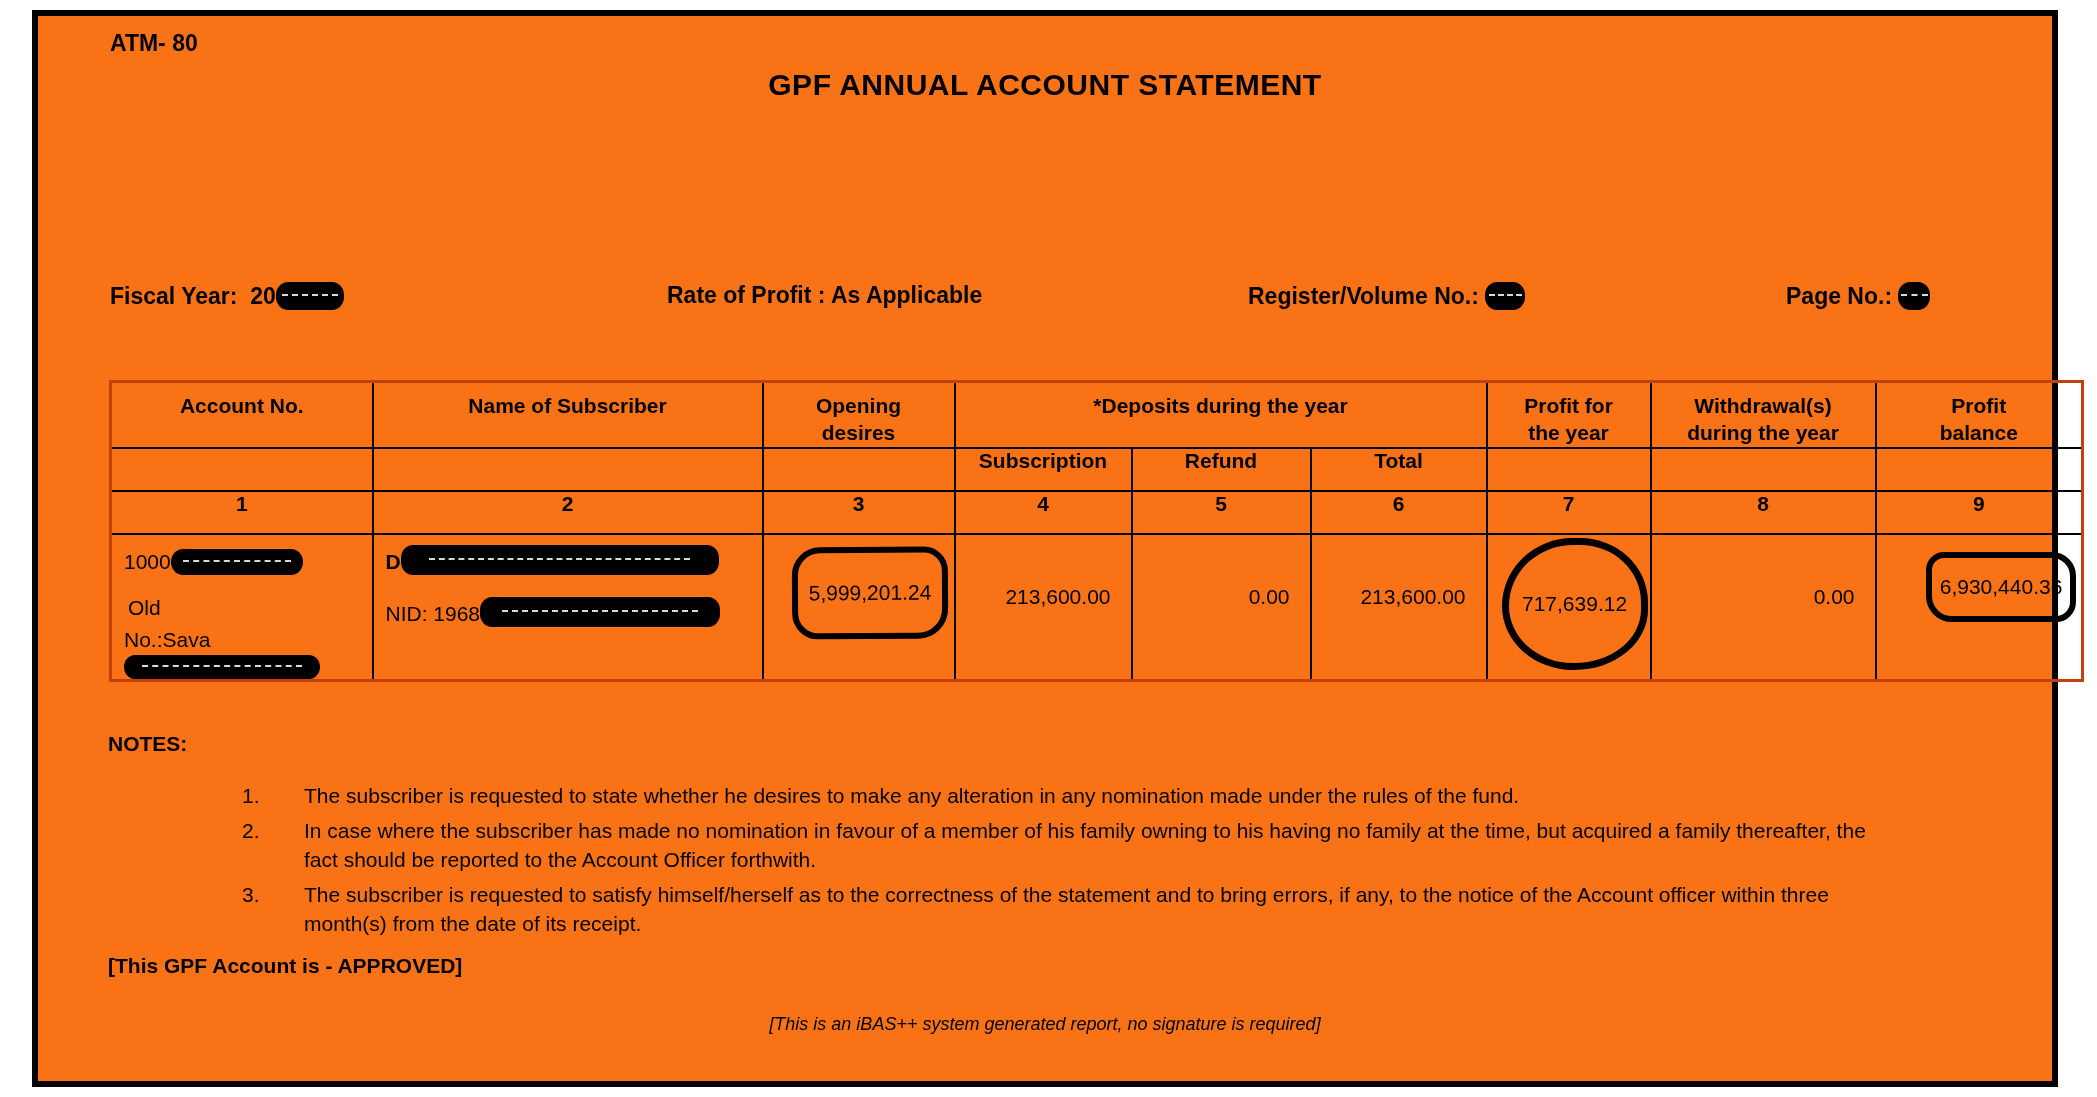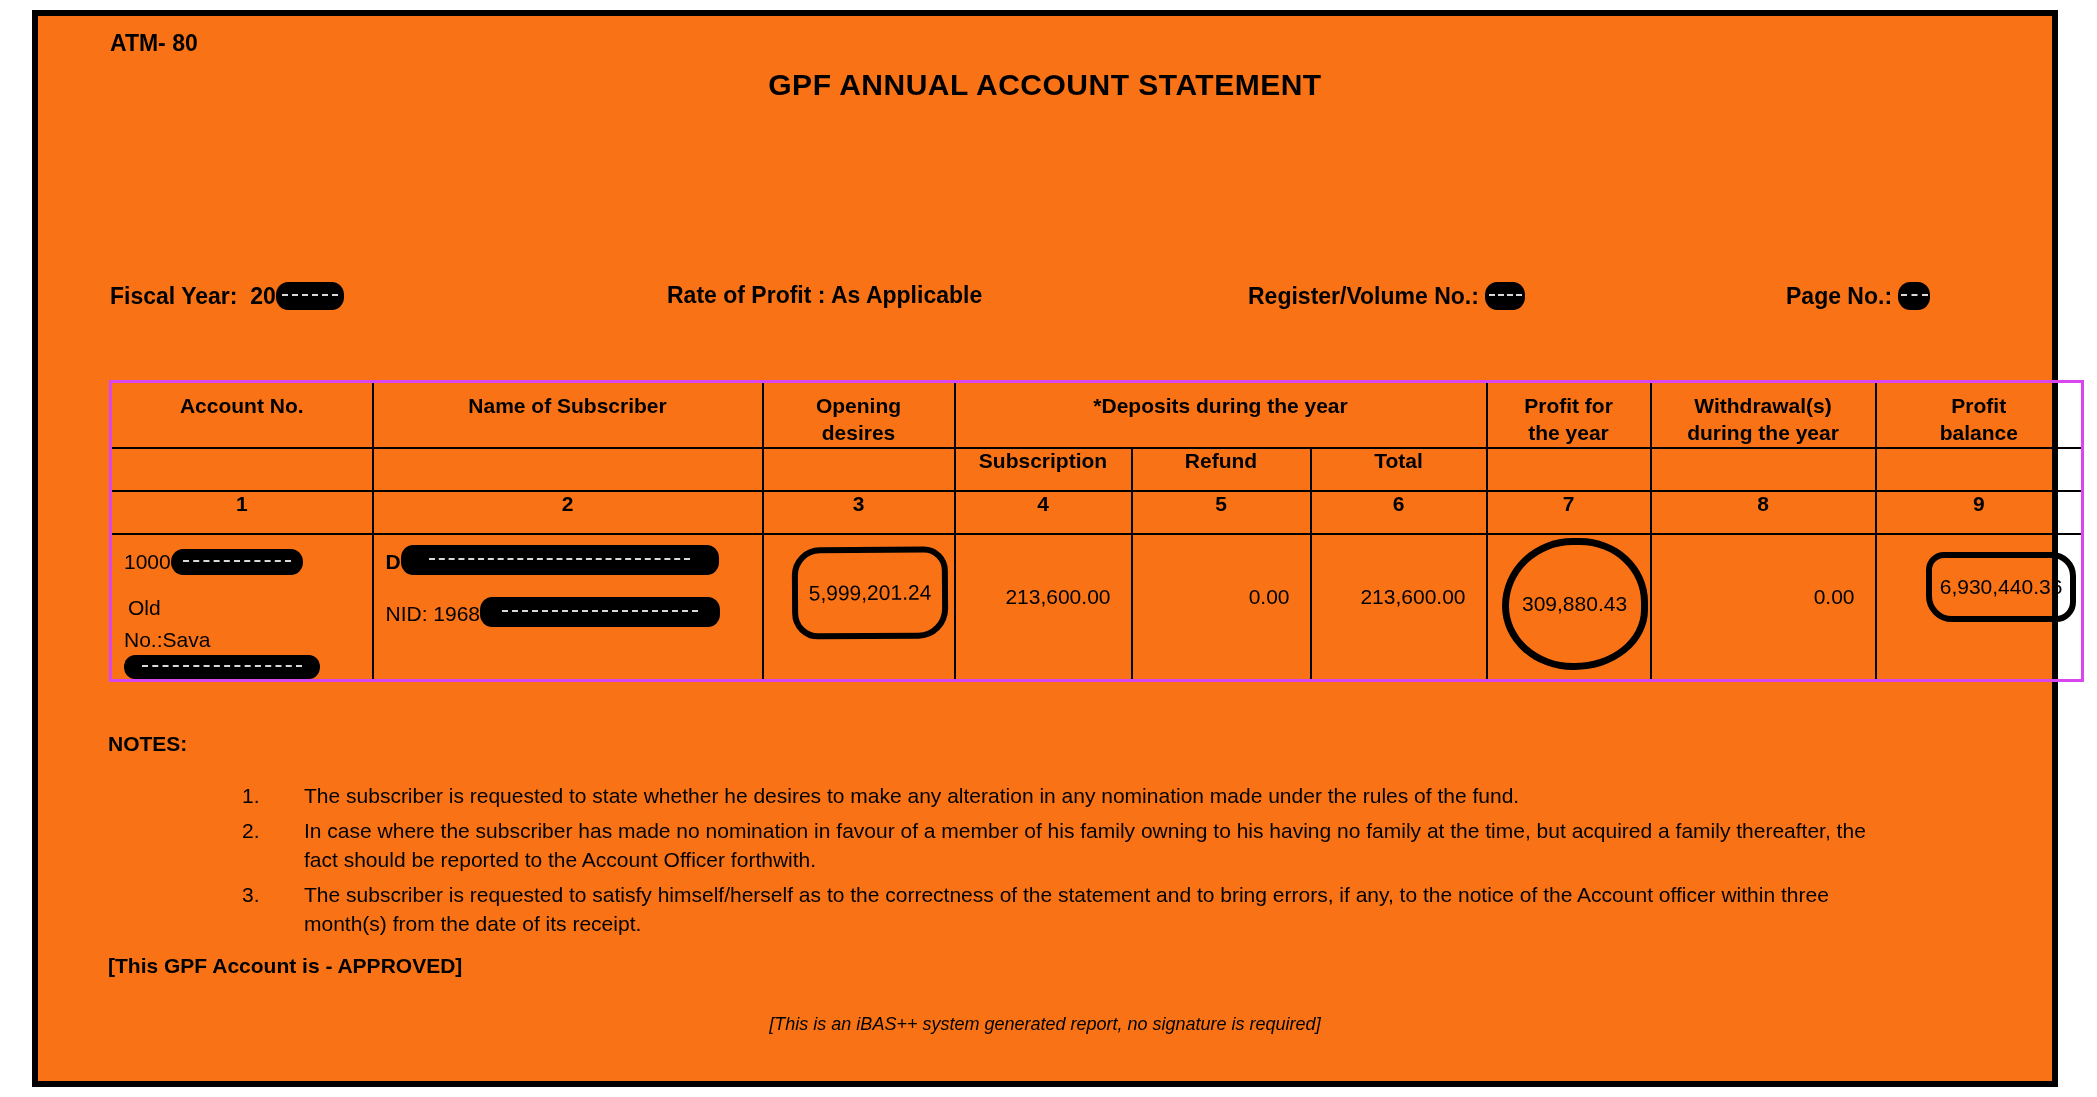--- a/index.html
+++ b/index.html
@@ -22,21 +22,21 @@
 
   .redact { display:inline-block; background:#000; border-radius:12px / 13px;
             position:relative; vertical-align:-6px; }
   .redact--dash::after { content:""; position:absolute; left:9%; right:9%; top:44%;
             border-top:2px dashed rgba(255,255,255,.85); }
 
   table.stmt { position:absolute; left:71px; top:364px; width:1972px;
                border-collapse:collapse; table-layout:fixed; }
   table.stmt td { border:2px solid #000; font-size:21px; vertical-align:top;
                   overflow:hidden; }
-  table.stmt { border:3px solid #d946ef; }
+  table.stmt { border:3px solid #c2410c; }
   td.hdr { font-weight:bold; text-align:center; padding-top:9px; line-height:27px; }
   td.num-hdr { font-weight:bold; text-align:center; height:43px; vertical-align:middle; padding:0; }
   td.sub-hdr { font-weight:bold; text-align:center; height:43px; vertical-align:middle; padding:0; }
   tr.r1 { height:66px; }
   tr.r4 { height:141px; }
   .wrapbox { margin:0 auto; }
   td.cell-num { text-align:right; padding:50px 20px 0 0; }
   td.cell-anno { padding:0; text-align:center; }
   td.cell-text { padding:14px 8px 0 12px; line-height:26px; }
 
@@ -147,21 +147,21 @@
       <td class="cell-anno">
         <div class="hand-box">
           <span>5,999,201.24</span>
         </div>
       </td>
       <td class="cell-num">213,600.00</td>
       <td class="cell-num">0.00</td>
       <td class="cell-num">213,600.00</td>
       <td class="cell-anno">
         <div class="hand-ellipse">
-          <span>309,880.43</span>
+          <span>717,639.12</span>
         </div>
       </td>
       <td class="cell-num">0.00</td>
       <td class="cell-anno">
         <div class="hand-rect">
           <span>6,930,440.36</span>
         </div>
       </td>
     </tr>
   </tbody>

